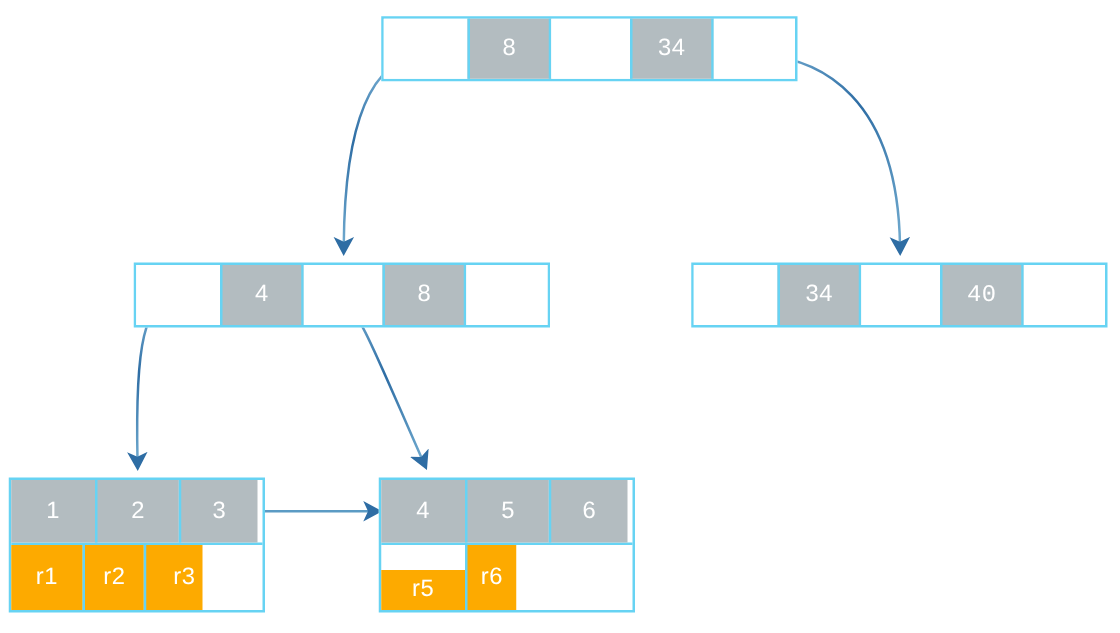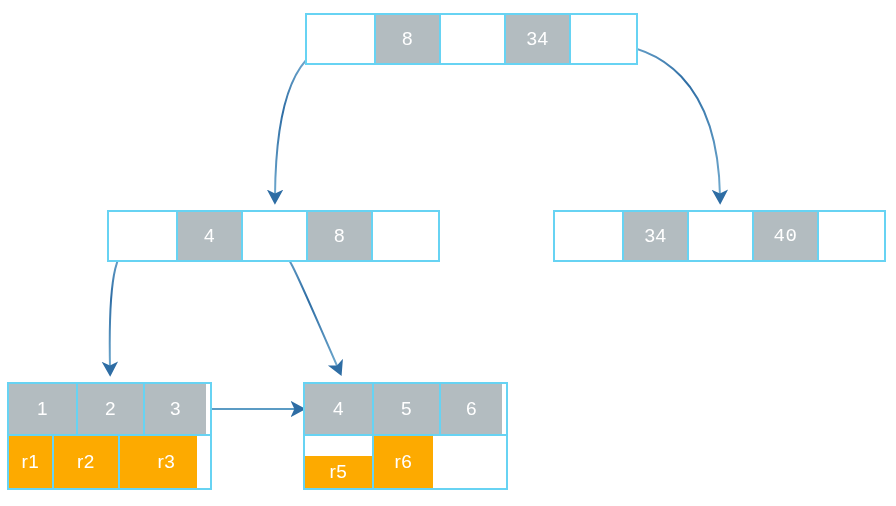--- a/index.html
+++ b/index.html
@@ -156,31 +156,31 @@
     <div class="cell ptr" style="width:65px;"></div>
   </div>
 
   <div class="leaf" style="left:7px; top:382px; width:205px; height:108px;">
     <div class="row keys" style="height:52px;">
       <div class="slot" style="width:67px;">1</div>
       <div class="slot" style="width:67px;">2</div>
       <div class="slot" style="width:63px;">3</div>
     </div>
     <div class="row recs" style="height:52px;">
-      <div class="slot" style="width:43px;">r1</div>
-      <div class="slot" style="width:66px;">r2</div>
-      <div class="slot" style="width:79px;padding-left:16px;">r3</div>
+      <div class="slot" style="width:57px;">r1</div>
+      <div class="slot" style="width:49px;">r2</div>
+      <div class="slot" style="width:47px;padding-left:16px;">r3</div>
     </div>
   </div>
 
   <div class="leaf" style="left:303px; top:382px; width:205px; height:108px;">
     <div class="row keys" style="height:52px;">
       <div class="slot" style="width:67px;">4</div>
       <div class="slot" style="width:67px;">5</div>
       <div class="slot" style="width:63px;">6</div>
     </div>
     <div class="row recs" style="height:52px;">
       <div class="slot" style="width:67px;margin-top:20px;">r5</div>
-      <div class="slot" style="width:61px;">r6</div>
+      <div class="slot" style="width:41px;">r6</div>
     </div>
   </div>
 
 </div>
 
 </body></html>

